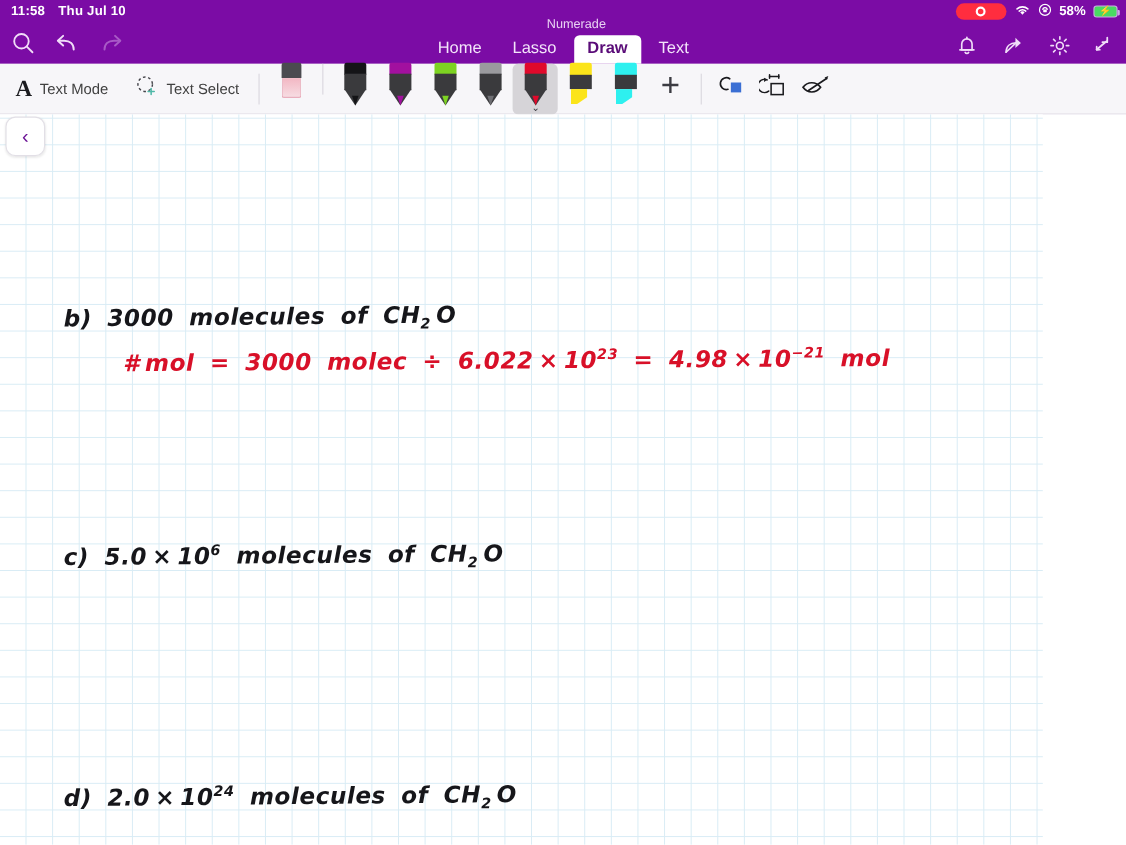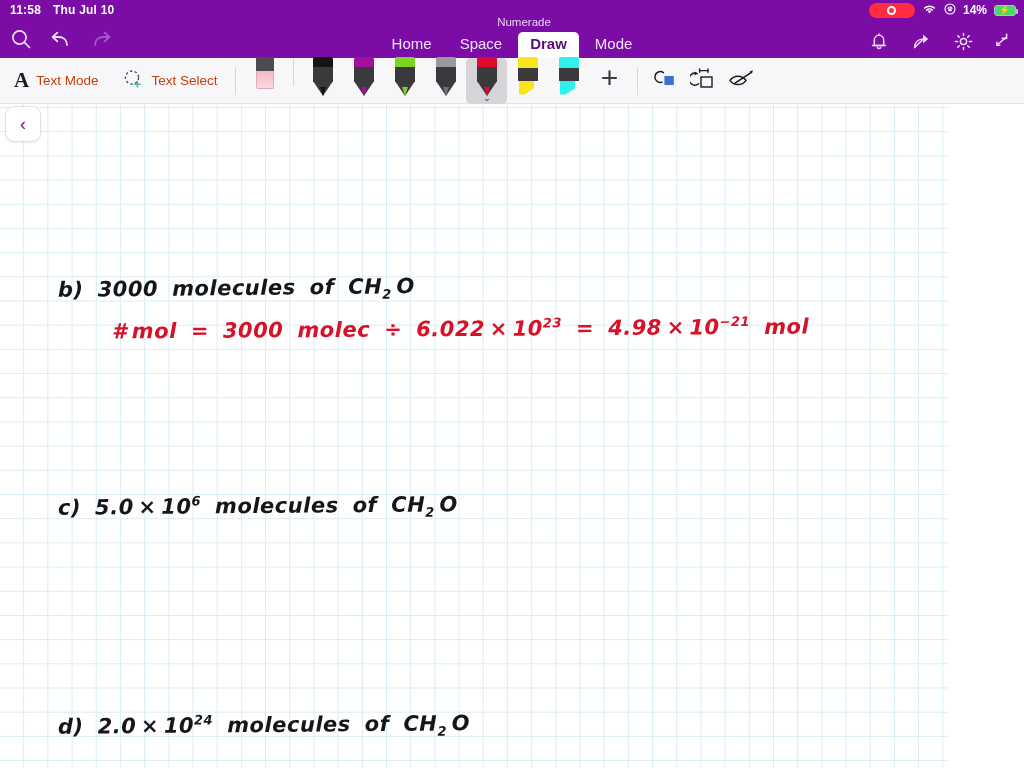--- a/index.html
+++ b/index.html
@@ -79,21 +79,21 @@
     position: absolute; top: 58px; left: 0; width: 1024px; height: 46px;
     background: #f7f6f9;
     display: flex; align-items: center;
     border-bottom: 1px solid #e6e3ea;
   }
   .tb-item {
     display: flex; align-items: center; gap: 7px;
     height: 40px; padding: 0 10px; margin-left: 4px;
     border-radius: 5px;
   }
-  .tb-label { font-size: 13.5px; color: #c2410c; white-space: nowrap; }
+  .tb-label { font-size: 13.5px; color: #404040; white-space: nowrap; }
   .tb-A { font-size: 21px; color: #1b1b1f; font-weight: bold; font-family: "Liberation Serif", serif; line-height: 1; }
   .tb-sep { width: 1px; height: 28px; background: #d9d6de; margin: 0 8px; }
 
   .pen-strip { display: flex; align-items: flex-start; height: 46px; }
   .pen-slot {
     position: relative; width: 41px; height: 46px;
     display: flex; align-items: flex-start; justify-content: center;
   }
   .pen-slot.selected { background: #d6d4d8; border-radius: 5px; }
   .pen { position: relative; width: 26px; height: 40px; margin-top: -1px; }
@@ -203,21 +203,21 @@
           <path d="M4.5 7.1a4.7 4.7 0 016 0" stroke="#fff" stroke-width="1.4" fill="none" stroke-linecap="round"></path>
         </svg>
       </span>
       <span>
         <svg width="12" height="12" viewBox="0 0 12 12">
           <circle cx="6" cy="6" r="5" stroke="#fff" stroke-width="1.1" fill="none"></circle>
           <path d="M4 6a2 2 0 014 0" stroke="#fff" stroke-width="1.1" fill="none"></path>
           <rect x="4.4" y="5.6" width="3.2" height="2.6" rx=".5" fill="#fff"></rect>
         </svg>
       </span>
-      <span class="sb-pct">14%</span>
+      <span class="sb-pct">58%</span>
       <span class="batt">
           <span class="bolt">⚡</span>
         </span>
     </div>
   </div>
 
   <div class="ribbon">
     <div class="ribbon-left">
       <span class="ric">
         <svg width="22" height="22" viewBox="0 0 22 22">
@@ -235,23 +235,23 @@
         <svg width="24" height="22" viewBox="0 0 24 22">
           <path d="M6 17c0-5 3.4-8 8.6-8h5" stroke="#a85ac6" stroke-width="1.8" fill="none" stroke-linecap="round"></path>
           <path d="M15.6 4.6L20.4 9l-4.8 4.4" stroke="#a85ac6" stroke-width="1.8" fill="none" stroke-linecap="round" stroke-linejoin="round"></path>
         </svg>
       </span>
     </div>
 
     <div class="tabs">
       <div class="doc-title">Numerade</div>
       <div class="tab">Home</div>
-      <div class="tab">Space</div>
+      <div class="tab">Lasso</div>
       <div class="tab active">Draw</div>
-      <div class="tab">Mode</div>
+      <div class="tab">Text</div>
     </div>
 
     <div class="ribbon-right">
       <span class="ric">
         <svg width="20" height="20" viewBox="0 0 20 20">
           <path d="M5.3 14.4V9a4.7 4.7 0 019.4 0v5.4z" stroke="#f0ddf8" stroke-width="1.5" fill="none" stroke-linejoin="round"></path>
           <line x1="3.6" y1="14.4" x2="16.4" y2="14.4" stroke="#f0ddf8" stroke-width="1.5" stroke-linecap="round"></line>
           <path d="M8.4 16.6a1.8 1.8 0 003.2 0" stroke="#f0ddf8" stroke-width="1.5" fill="none" stroke-linecap="round"></path>
           <line x1="10" y1="3" x2="10" y2="4.3" stroke="#f0ddf8" stroke-width="1.5" stroke-linecap="round"></line>
         </svg>

